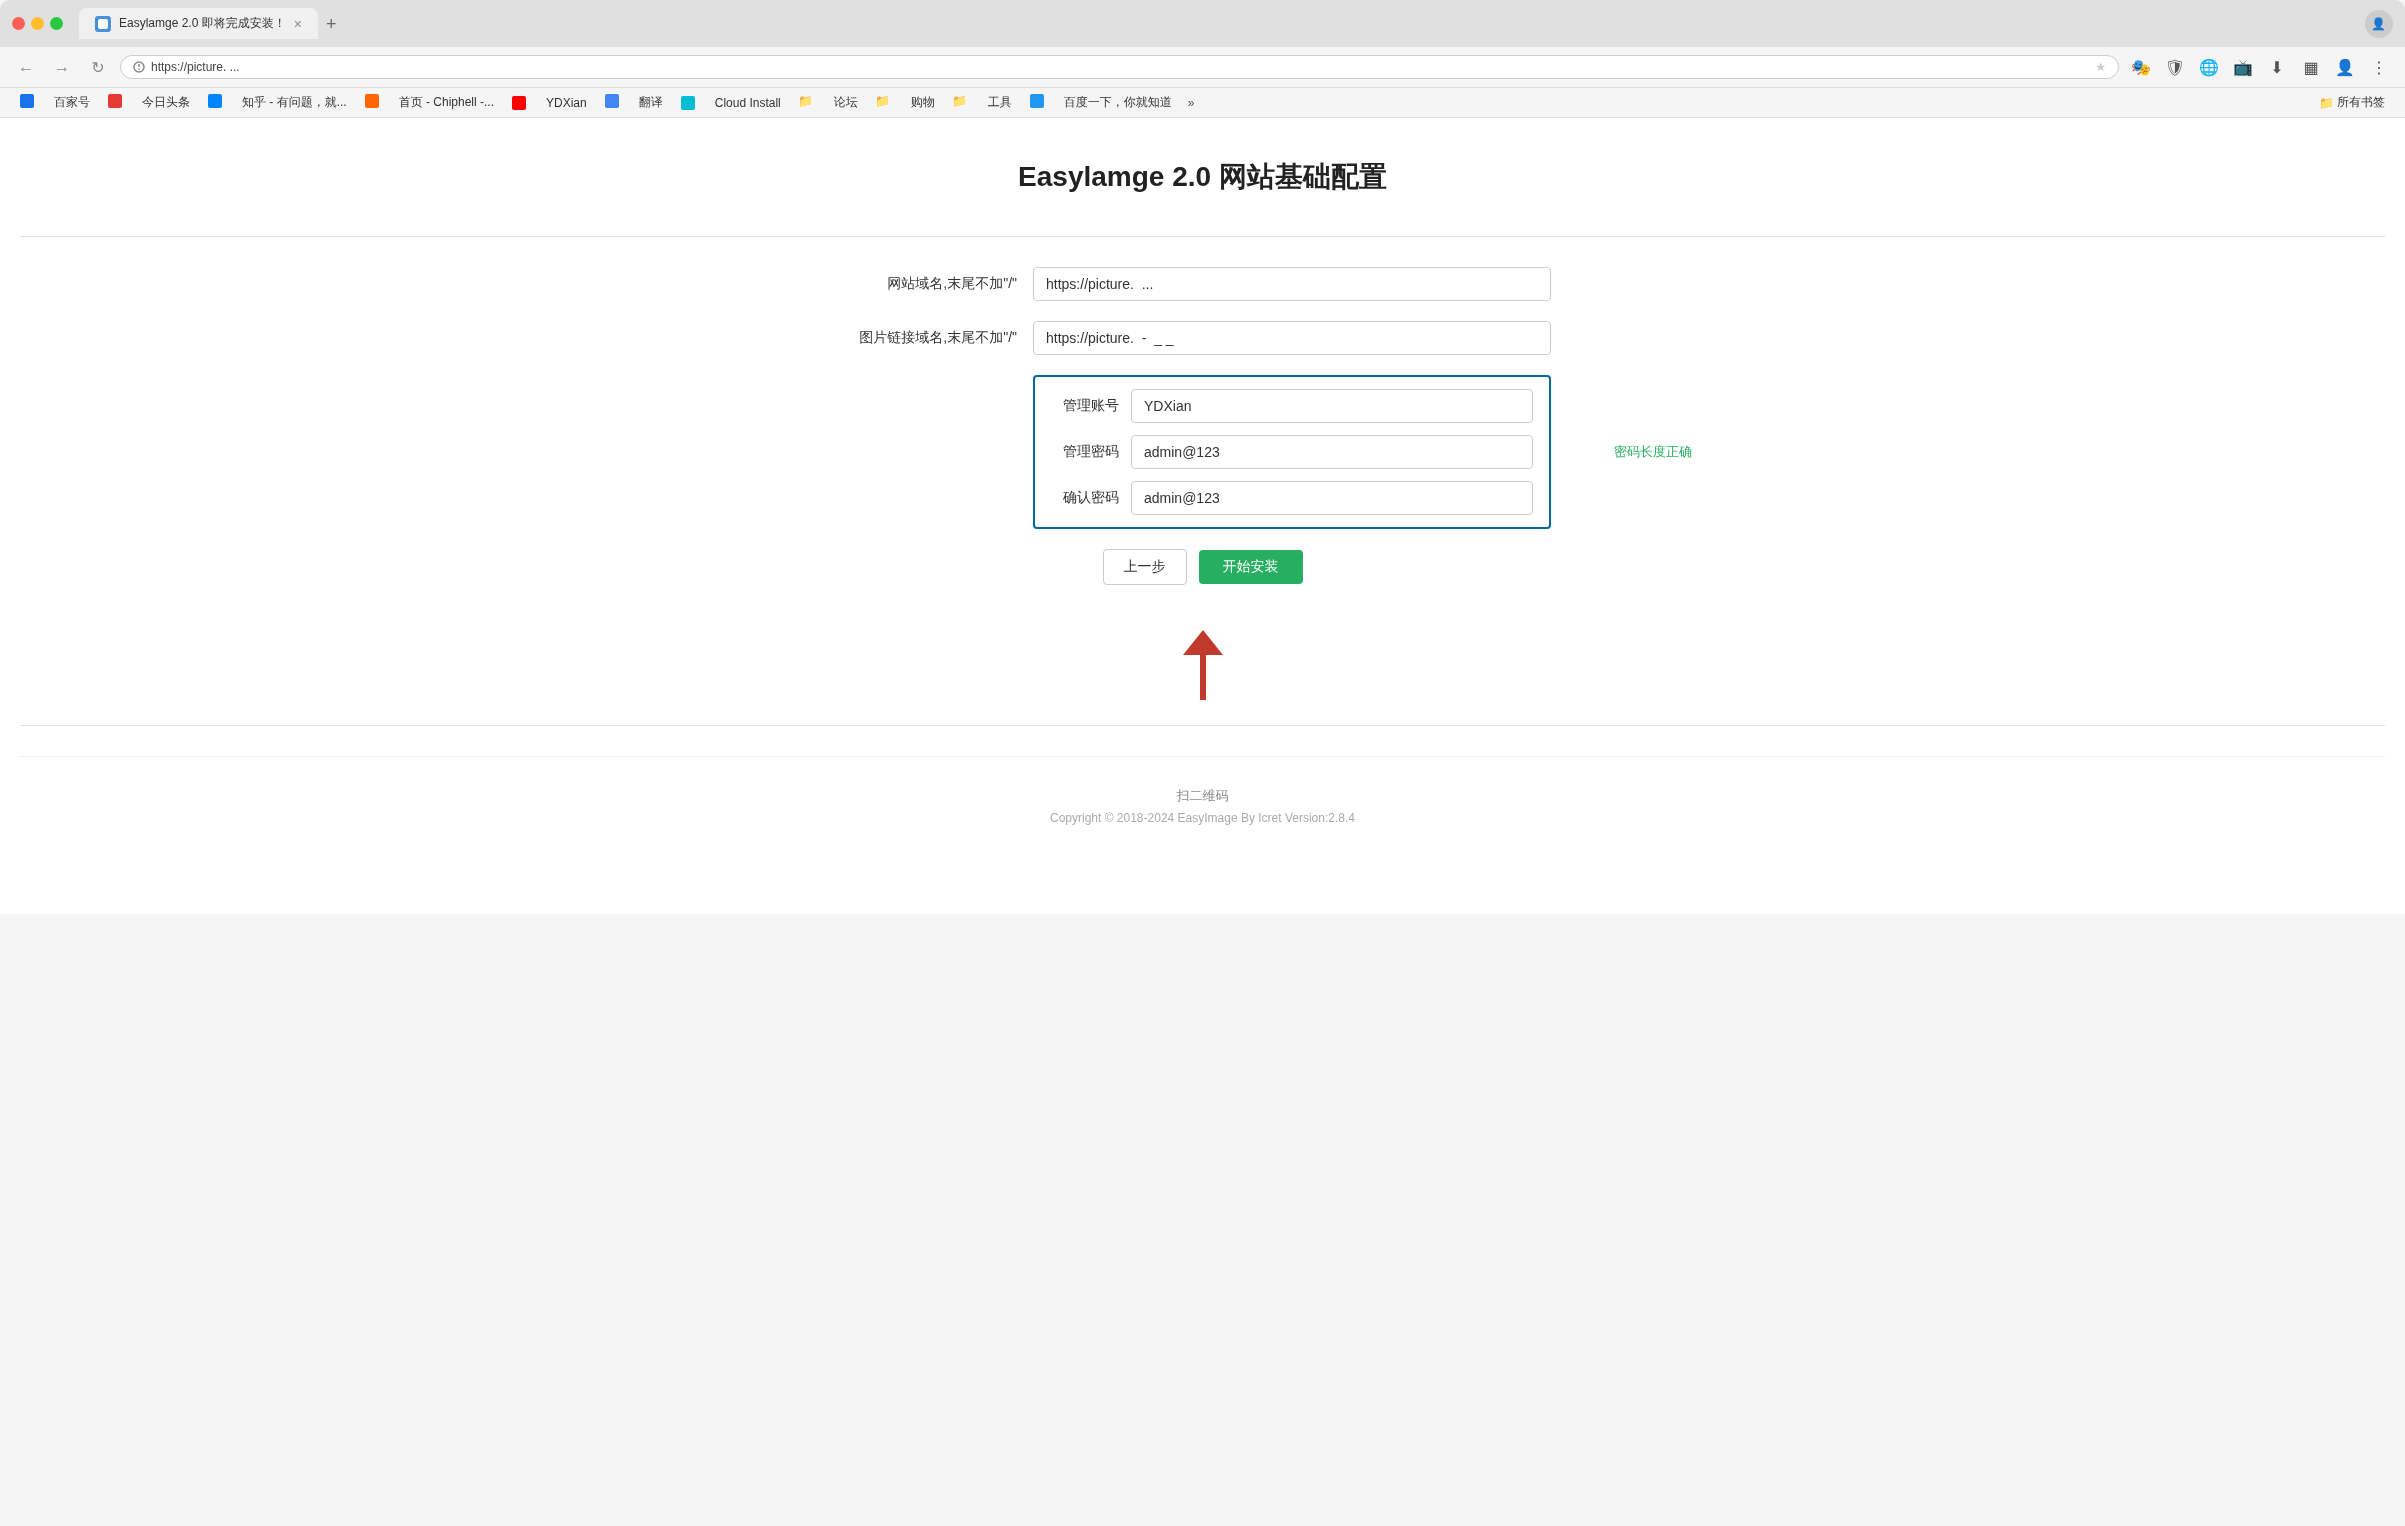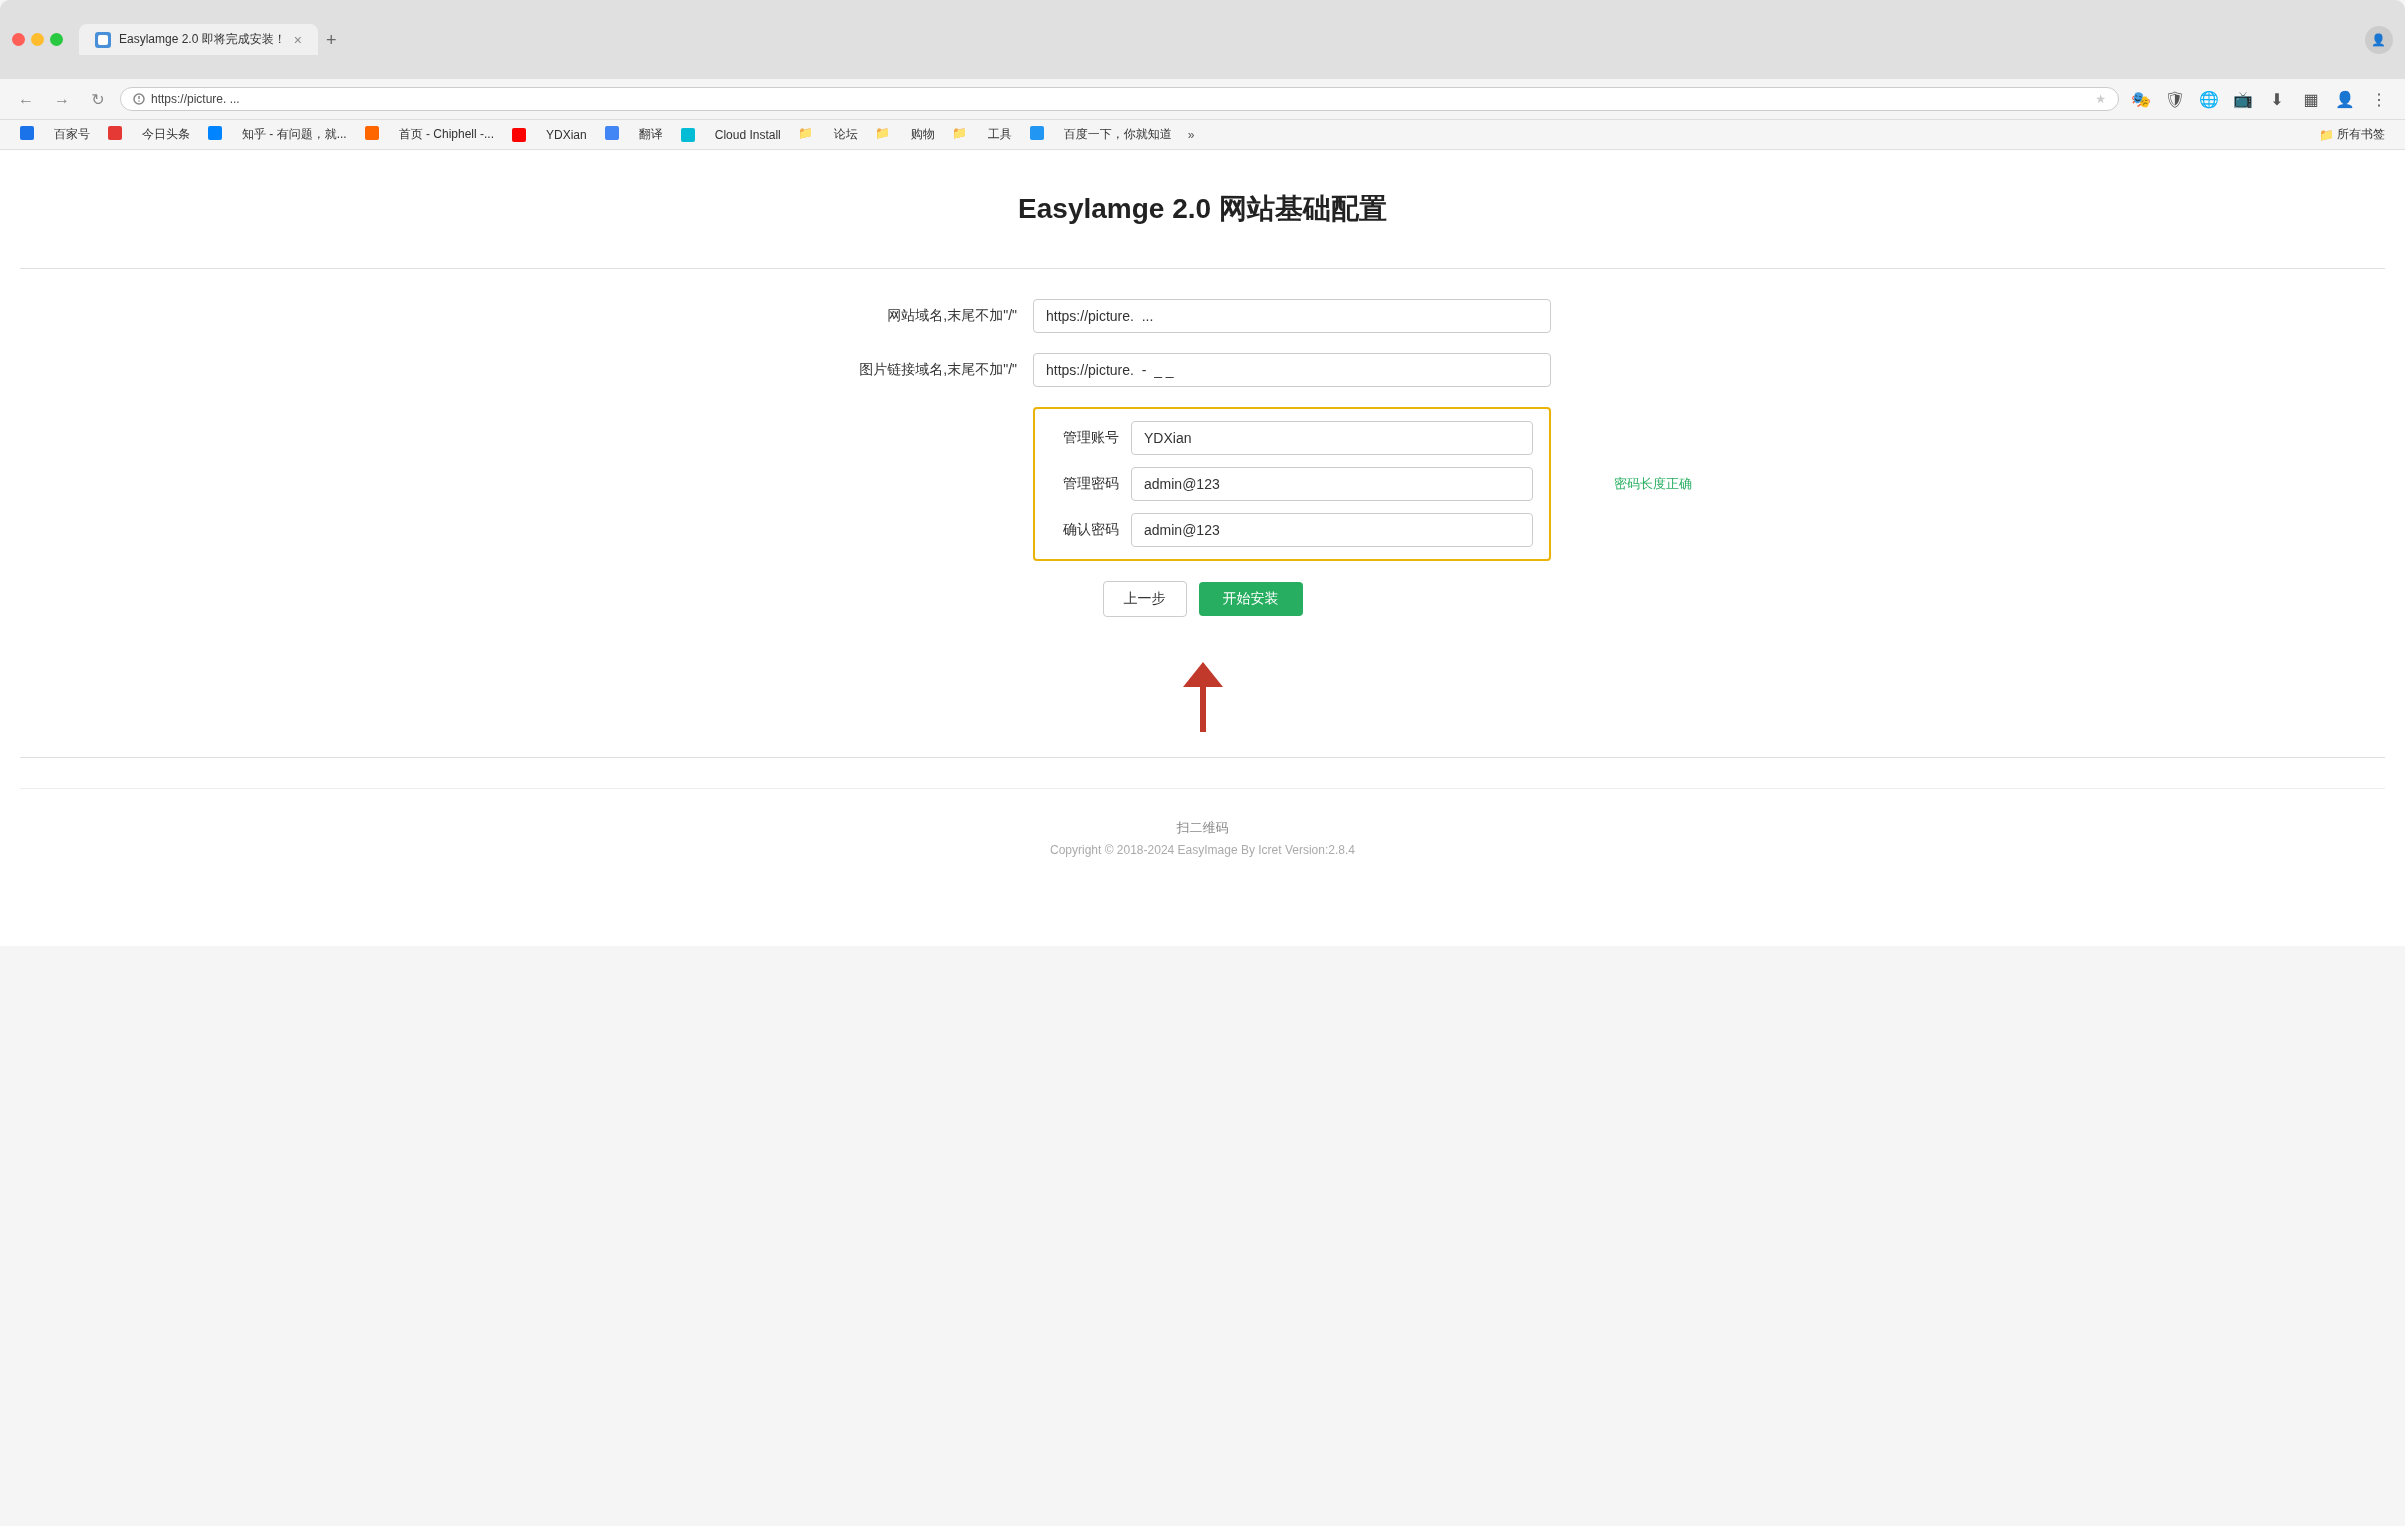--- a/index.html
+++ b/index.html
@@ -1,20 +1,20 @@
 <!DOCTYPE html>
 <html><head>
   <meta charset="utf-8">
   <style>
     * { box-sizing: border-box; margin: 0; padding: 0; }
     body { font-family: -apple-system, BlinkMacSystemFont, "PingFang SC", "Helvetica Neue", Arial, sans-serif; background: #f5f5f5; }
 
     
     .browser-chrome { background: #e8e8e8; border-radius: 10px 10px 0 0; overflow: hidden; }
-    .title-bar { background: #e0e0e0; padding: 24px 12px; display: flex; align-items: center; gap: 8px; }
+    .title-bar { background: #e0e0e0; padding: 8px 12px; display: flex; align-items: center; gap: 8px; }
     .traffic-lights { display: flex; gap: 6px; }
     .traffic-light { width: 13px; height: 13px; border-radius: 50%; }
     .tl-red { background: #ff5f57; }
     .tl-yellow { background: #febc2e; }
     .tl-green { background: #28c840; }
 
     .tab-bar { background: #d4d4d4; display: flex; align-items: flex-end; padding: 0 10px; }
     .tab { background: #f0f0f0; border-radius: 8px 8px 0 0; padding: 7px 16px; display: flex; align-items: center; gap: 8px; font-size: 12px; color: #333; min-width: 179px; }
     .tab-icon { width: 16px; height: 16px; background: #4a90d9; border-radius: 3px; flex-shrink: 0; display: flex; align-items: center; justify-content: center; }
     .tab-icon svg { width: 10px; height: 10px; }
@@ -38,21 +38,21 @@
     .page-content { background: white; min-height: 796px; padding: 40px 20px; }
 
     .page-title { text-align: center; font-size: 28px; font-weight: bold; color: #222; margin-bottom: 40px; }
 
     .form-container { max-width: 697px; margin: 0 auto; }
 
     .form-row { display: flex; align-items: center; margin-bottom: 20px; }
     .form-label { width: 179px; text-align: right; padding-right: 16px; font-size: 14px; color: #333; flex-shrink: 0; }
     .form-input { flex: 1; border: 1px solid #ccc; border-radius: 4px; padding: 8px 12px; font-size: 14px; color: #333; outline: none; }
 
-    .form-section-highlight { border: 2px solid #eab308; border-radius: 4px; padding: 12px 16px; margin-bottom: 20px; }
+    .form-section-highlight { border: 2px solid #0369a1; border-radius: 4px; padding: 12px 16px; margin-bottom: 20px; }
     .form-section-highlight .form-row { margin-bottom: 12px; }
     .form-section-highlight .form-row:last-child { margin-bottom: 0; }
     .form-section-highlight .form-label { width: 80px; text-align: right; padding-right: 12px; font-size: 14px; color: #333; }
     .form-section-highlight .form-input { }
 
     .form-row-relative { position: relative; }
     .password-hint { position: absolute; right: -159px; top: 50%; transform: translateY(-50%); color: #27ae60; font-size: 13px; white-space: nowrap; }
 
     .checkbox-row { display: flex; align-items: center; justify-content: flex-end; margin-bottom: 20px; border: 2px solid #e74c3c; border-radius: 4px; padding: 8px 16px; max-width: 338px; margin-left: auto; }
     .checkbox-item { display: flex; align-items: center; gap: 6px; font-size: 14px; color: #e74c3c; margin-right: 16px; }

